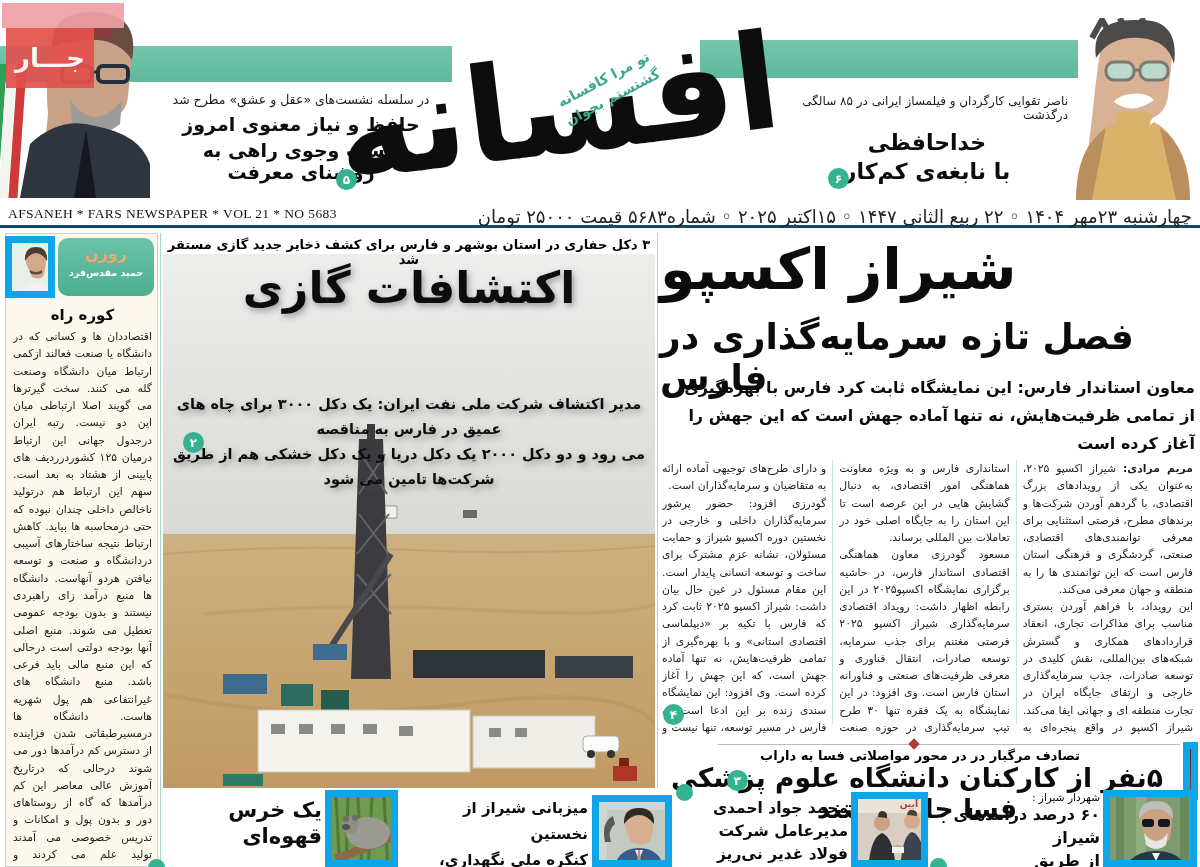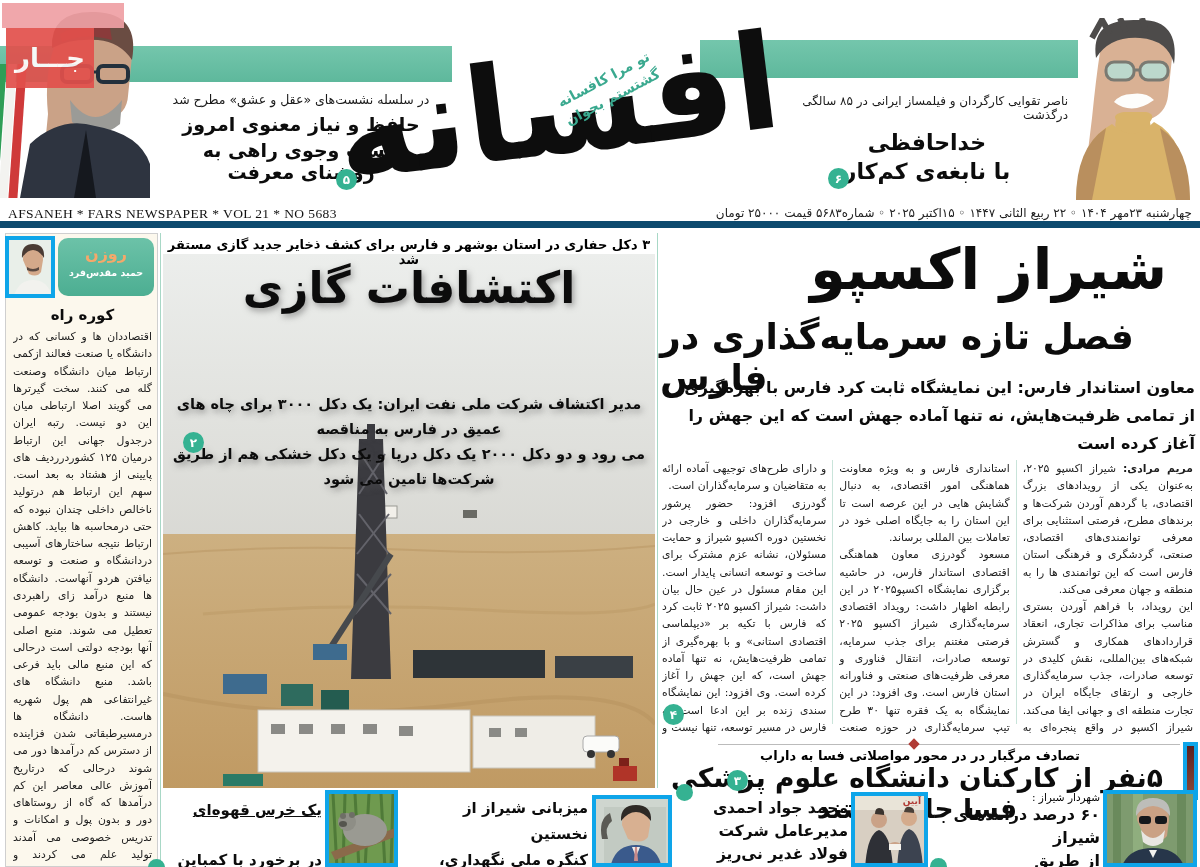--- a/index.html
+++ b/index.html
@@ -11,21 +11,21 @@
   .badge { width:21px; height:21px; border-radius:50%; background:#35b292; color:#fff;
            display:flex; align-items:center; justify-content:center;
            font-size:12px; font-weight:bold; }
   .badge.empty { width:17px; height:17px; }
   .vr { width:1px; background:#a8d8c6; }
   .hl { color:#0c0c0c; font-weight:bold; }
   .shadowed { text-shadow:2px 3px 6px rgba(90,90,90,.55); }
   .bodytext { font-size:10.8px; line-height:1.6; text-align:justify; color:#1c1c1c;
               white-space:pre-line; overflow:hidden; }
   .kicker { font-size:12.5px; color:#1a1a1a; }
-  .photo { border:4px solid #0ea5e9; overflow:hidden; background:#eee;text-align:right; }
+  .photo { border:7px solid #0ea5e9; overflow:hidden; background:#eee;text-align:right; }
   svg { display:block; }
 </style>
 </head>
 <body>
 
 <div class="page">
 
   <div class="abs band" style="left:0;top:46px;width:452px;height:36px;"></div>
   <div class="abs band" style="left:700px;top:40px;width:378px;height:38px;"></div>
 
@@ -80,23 +80,23 @@
       <rect x="78" y="44" width="28" height="18" rx="8" fill="#bcd8cc" stroke="#7a7a72" stroke-width="3"></rect>
       <line x1="72" y1="52" x2="78" y2="52" stroke="#7a7a72" stroke-width="3"></line>
       <path d="M52 84 Q70 98 92 82 Q84 74 70 76 Q58 76 52 84 Z" fill="#fdfdfb"></path>
       <path d="M54 102 Q50 96 62 94 L84 94 Q94 96 88 104 Q92 118 70 120 Q50 118 54 102 Z" fill="#d9b36a"></path>
       <path d="M14 182 Q16 124 50 106 Q70 126 92 104 Q124 120 128 182 Z" fill="#d9b36a"></path>
       <path d="M14 182 Q14 130 44 110 L30 182 Z" fill="#b98f5e"></path>
       <path d="M128 182 Q128 130 98 110 L114 182 Z" fill="#b98f5e"></path>
     </svg>
   </div>
 
-  <div class="abs" style="left:0;top:200px;width:1200px;height:28px;border-bottom:7px solid #0c4a6e;z-index:2;background:#fff;">
+  <div class="abs" style="left:0;top:200px;width:1200px;height:28px;border-bottom:3px solid #0c4a6e;z-index:2;background:#fff;">
     <div style="position:absolute;left:8px;top:6px;font-family:'Liberation Serif',serif;font-size:13.5px;letter-spacing:.4px;color:#111;">AFSANEH * FARS NEWSPAPER * VOL 21 * NO 5683</div>
-    <div class="fa" style="position:absolute;right:8px;top:6px;font-size:12px;color:#222;">چهارشنبه ۲۳مهر ۱۴۰۴ ◦ ۲۲ ربیع الثانی ۱۴۴۷ ◦ ۱۵اکتبر ۲۰۲۵ ◦ شماره۵۶۸۳ قیمت ۲۵۰۰۰ تومان</div>
+    <div class="fa" style="position:absolute;right:8px;top:6px;font-size:18px;color:#222;">چهارشنبه ۲۳مهر ۱۴۰۴ ◦ ۲۲ ربیع الثانی ۱۴۴۷ ◦ ۱۵اکتبر ۲۰۲۵ ◦ شماره۵۶۸۳ قیمت ۲۵۰۰۰ تومان</div>
   </div>
 
   <div class="abs" style="left:5px;top:233px;width:153px;height:634px;background:#fcf8ed;border:1px solid #cfcfcf;">
     <div class="abs fa" style="left:52px;top:4px;width:96px;height:58px;background:linear-gradient(180deg,#6cc2a8,#4cae92);border-radius:10px;text-align:center;">
       <div style="color:#f5a86a;font-size:16px;font-weight:bold;margin-top:6px;">روزن</div>
       <div style="color:#fff;font-size:9.5px;font-weight:bold;margin-top:4px;">حمید مقدس‌فرد</div>
     </div>
     <div class="abs photo" style="left:-1px;top:2px;width:50px;height:62px;background:#e6ede7;">
       <svg width="48" height="60" viewBox="0 0 48 60">
         <rect width="48" height="60" fill="#e9efe9"></rect>
@@ -165,21 +165,21 @@
     </svg>
   </div>
 
   <div class="abs fa hl shadowed" style="left:163px;top:262px;width:492px;text-align:center;font-size:44px;z-index:2;">اکتشافات گازی</div>
   <div class="abs fa hl shadowed" style="left:170px;top:392px;width:478px;text-align:center;font-size:14.5px;line-height:25px;white-space:pre-line;z-index:2;">مدیر اکتشاف شرکت ملی نفت ایران: یک دکل ۳۰۰۰ برای چاه های عمیق در فارس به مناقصه
 می رود و دو دکل ۲۰۰۰ یک دکل دریا و یک دکل خشکی هم از طریق شرکت‌ها تامین می شود</div>
   <div class="abs badge" style="left:183px;top:432px;z-index:2;">۲</div>
 
   <div class="abs vr" style="left:657px;top:233px;height:555px;"></div>
 
-  <div class="abs fa hl" style="left:632px;top:236px;width:535px;text-align:right;font-size:57px;">شیراز اکسپو</div>
+  <div class="abs fa hl" style="left:660px;top:236px;width:535px;text-align:left;font-size:57px;">شیراز اکسپو</div>
   <div class="abs fa hl" style="left:660px;top:316px;width:535px;text-align:left;font-size:36px;">فصل تازه سرمایه‌گذاری در فارس</div>
   <div class="abs fa hl" style="left:660px;top:374px;width:535px;text-align:right;font-size:16px;line-height:28px;white-space:pre-line;">معاون استاندار فارس: این نمایشگاه ثابت کرد فارس با بهره‌گیری
 از تمامی ظرفیت‌هایش، نه تنها آماده جهش است که این جهش را آغاز کرده است</div>
 
   <div class="abs fa" style="left:662px;top:460px;width:531px;height:274px;display:flex;flex-direction:row;gap:0;">
     <div class="bodytext" style="width:171px;height:274px;"><b>مریم مرادی:</b><span> شیراز اکسپو ۲۰۲۵، به‌عنوان یکی از رویدادهای بزرگ اقتصادی، با گردهم آوردن شرکت‌ها و برندهای مطرح، فرصتی استثنایی برای معرفی توانمندی‌های اقتصادی، صنعتی، گردشگری و فرهنگی استان فارس است که این توانمندی ها را به منطقه و جهان معرفی می‌کند.
 این رویداد، با فراهم آوردن بستری مناسب برای مذاکرات تجاری، انعقاد قراردادهای همکاری و گسترش شبکه‌های بین‌المللی، نقش کلیدی در توسعه صادرات، جذب سرمایه‌گذاری خارجی و ارتقای جایگاه ایران در تجارت منطقه ای و جهانی ایفا می‌کند. شیراز اکسپو در واقع پنجره‌ای به سوی فرصت‌های نوین اقتصادی و تعاملات پایدار بین‌المللی است که با عزم راسخ</span></div>
     <div class="vr" style="height:264px;margin:0 6px;background:#c9e4da;"></div>
     <div class="bodytext" style="width:171px;height:274px;">استانداری فارس و به ویژه معاونت هماهنگی امور اقتصادی، به دنبال گشایش هایی در این عرصه است تا این استان را به جایگاه اصلی خود در تعاملات بین المللی برساند.
 مسعود گودرزی معاون هماهنگی اقتصادی استاندار فارس، در حاشیه برگزاری نمایشگاه اکسپو۲۰۲۵ در این رابطه اظهار داشت: رویداد اقتصادی سرمایه‌گذاری شیراز اکسپو ۲۰۲۵ فرصتی مغتنم برای جذب سرمایه، توسعه صادرات، انتقال فناوری و معرفی ظرفیت‌های صنعتی و فناورانه استان فارس است. وی افزود: در این نمایشگاه به یک فقره تنها ۳۰ طرح تیپ سرمایه‌گذاری در حوزه صنعت رونمایی شده است؛ طرح‌هایی که بر اساس ظرفیت‌ها، مزیت‌ها و فرصت‌های سرمایه‌گذاری استان فارس تدوین شده</div>
@@ -265,19 +265,19 @@
       <path d="M4 0 L8 75 M16 0 L14 75 M26 0 L30 75 M40 0 L36 75 M52 0 L56 75 M64 0 L62 75" stroke="#4f7a38" stroke-width="3"></path>
       <path d="M2 58 L66 34 L68 42 L6 66 Z" fill="#8a6a4a"></path>
       <ellipse cx="36" cy="36" rx="22" ry="16" fill="#9a9a92"></ellipse>
       <circle cx="18" cy="28" r="9" fill="#8e8e86"></circle>
       <circle cx="14" cy="22" r="3" fill="#6e6e66"></circle>
       <circle cx="23" cy="21" r="3" fill="#6e6e66"></circle>
       <ellipse cx="14" cy="30" rx="4" ry="3" fill="#55554e"></ellipse>
     </svg>
   </div>
   <div class="abs fa" style="left:157px;top:797px;width:165px;text-align:right;">
-    <div class="hl" style="font-size:15px;line-height:26px;text-decoration:underline;">یک خرس قهوه‌ای</div>
+    <div class="hl" style="font-size:21px;line-height:26px;">یک خرس قهوه‌ای</div>
     <div class="hl" style="font-size:15px;line-height:26px;margin-top:24px;">در برخورد با کمباین</div>
     <div class="hl" style="font-size:15px;line-height:26px;">در سرچهان تلف شد</div>
   </div>
   <div class="abs badge empty" style="left:148px;top:859px;"></div>
 
 </div>
 
 </body></html>

